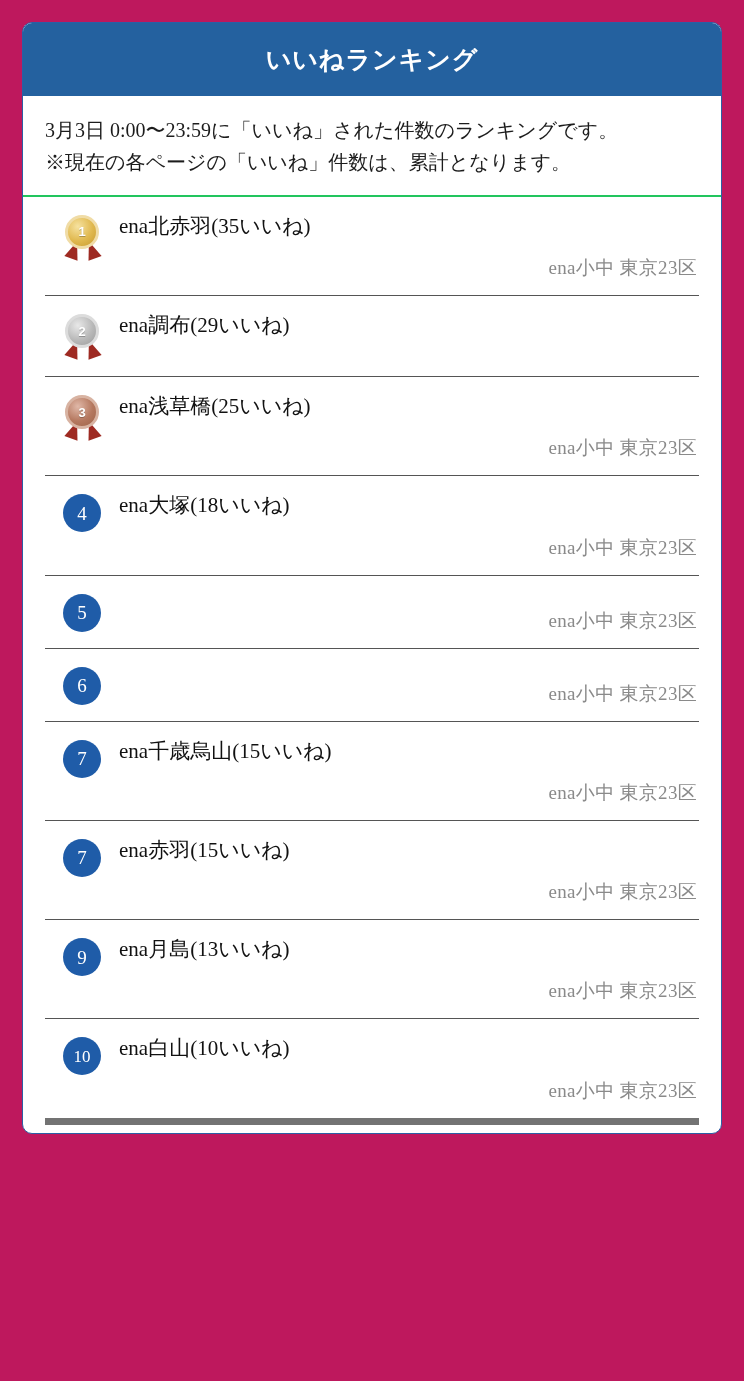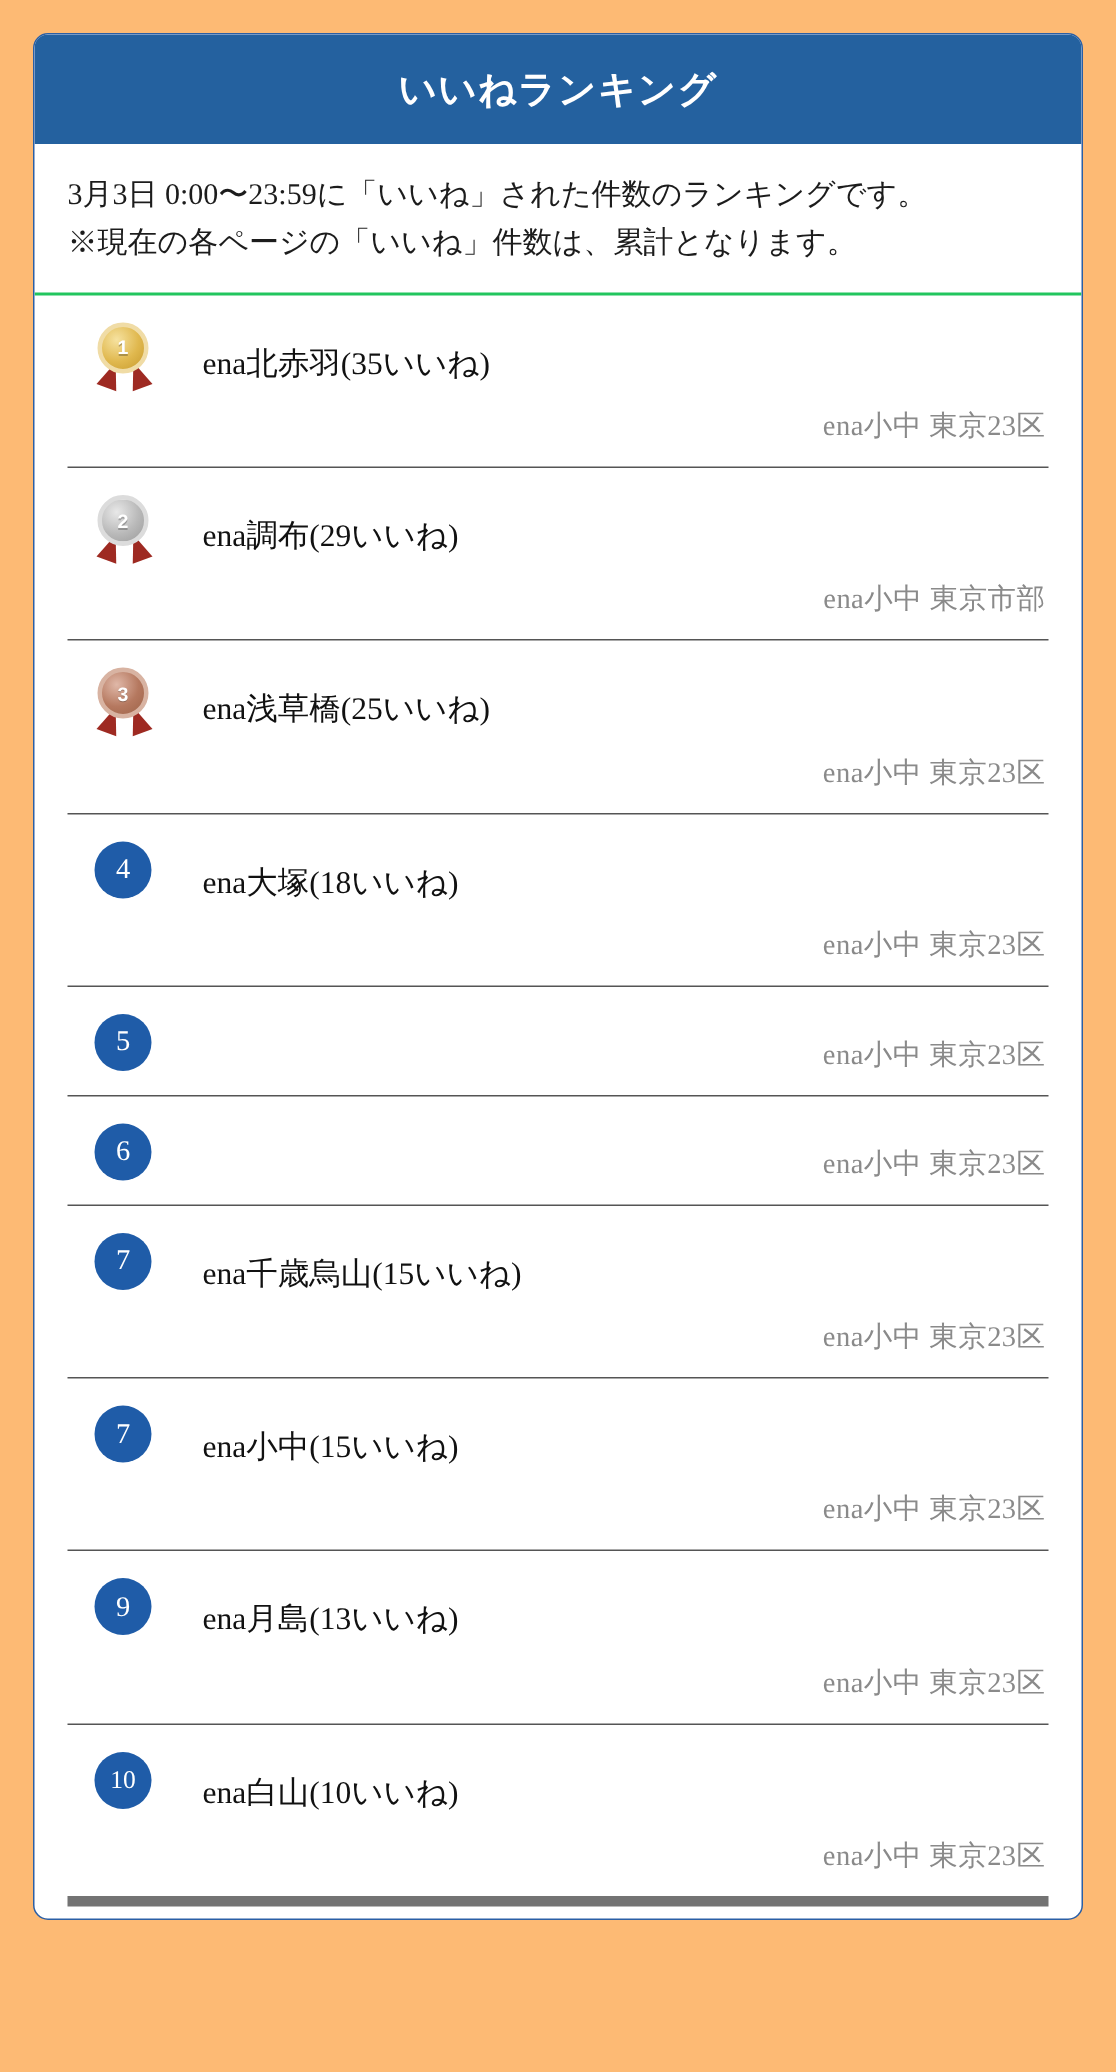--- a/index.html
+++ b/index.html
@@ -12,21 +12,21 @@
     height: 1381px;
     font-family: "Liberation Serif", "DejaVu Serif", serif;
     color: #222222;
     -webkit-font-smoothing: antialiased;
   }
   .page {
     width: 744px;
     height: 1381px;
     box-sizing: border-box;
     padding: 22px 22px 38px 22px;
-    background: #fdba74;
+    background: #be185d;
   }
   .card {
     border: 1px solid #2b5fa5;
     border-radius: 10px;
     overflow: hidden;
     background: #ffffff;
     box-shadow: 0 0 0 0 rgba(0,0,0,0);
   }
   .card-header {
     background: #24619f;
@@ -142,21 +142,21 @@
   }
   .entry-cell {
     flex: 1 1 auto;
     min-width: 0;
     padding-right: 2px;
   }
   .entry-title {
     font-size: 21px;
     line-height: 1.25;
     color: #111111;
-    margin: 16px;
+    margin: 0;
   }
   .entry-meta {
     margin-top: 16px;
     text-align: right;
     font-size: 19px;
     color: #8a8a8a;
     letter-spacing: 0.3px;
   }
 </style>
 </head>
@@ -191,21 +191,20 @@
       <div class="rank-row">
         <div class="badge-cell">
           <div class="medal silver">
             <span class="ribbon-l"></span>
             <span class="ribbon-r"></span>
             <span class="disc">2</span>
           </div>
         </div>
         <div class="entry-cell">
           <div class="entry-title">ena調布(29いいね)</div>
-          <div class="entry-meta">ena小中 東京市部</div>
         </div>
       </div>
 
       <div class="rank-row">
         <div class="badge-cell">
           <div class="medal bronze">
             <span class="ribbon-l"></span>
             <span class="ribbon-r"></span>
             <span class="disc">3</span>
           </div>
@@ -262,21 +261,21 @@
         </div>
       </div>
 
       <div class="rank-row">
         <div class="badge-cell">
           <div class="numcircle">
             <span>7</span>
           </div>
         </div>
         <div class="entry-cell">
-          <div class="entry-title">ena小中(15いいね)</div>
+          <div class="entry-title">ena赤羽(15いいね)</div>
           <div class="entry-meta">ena小中 東京23区</div>
         </div>
       </div>
 
       <div class="rank-row">
         <div class="badge-cell">
           <div class="numcircle">
             <span>9</span>
           </div>
         </div>

